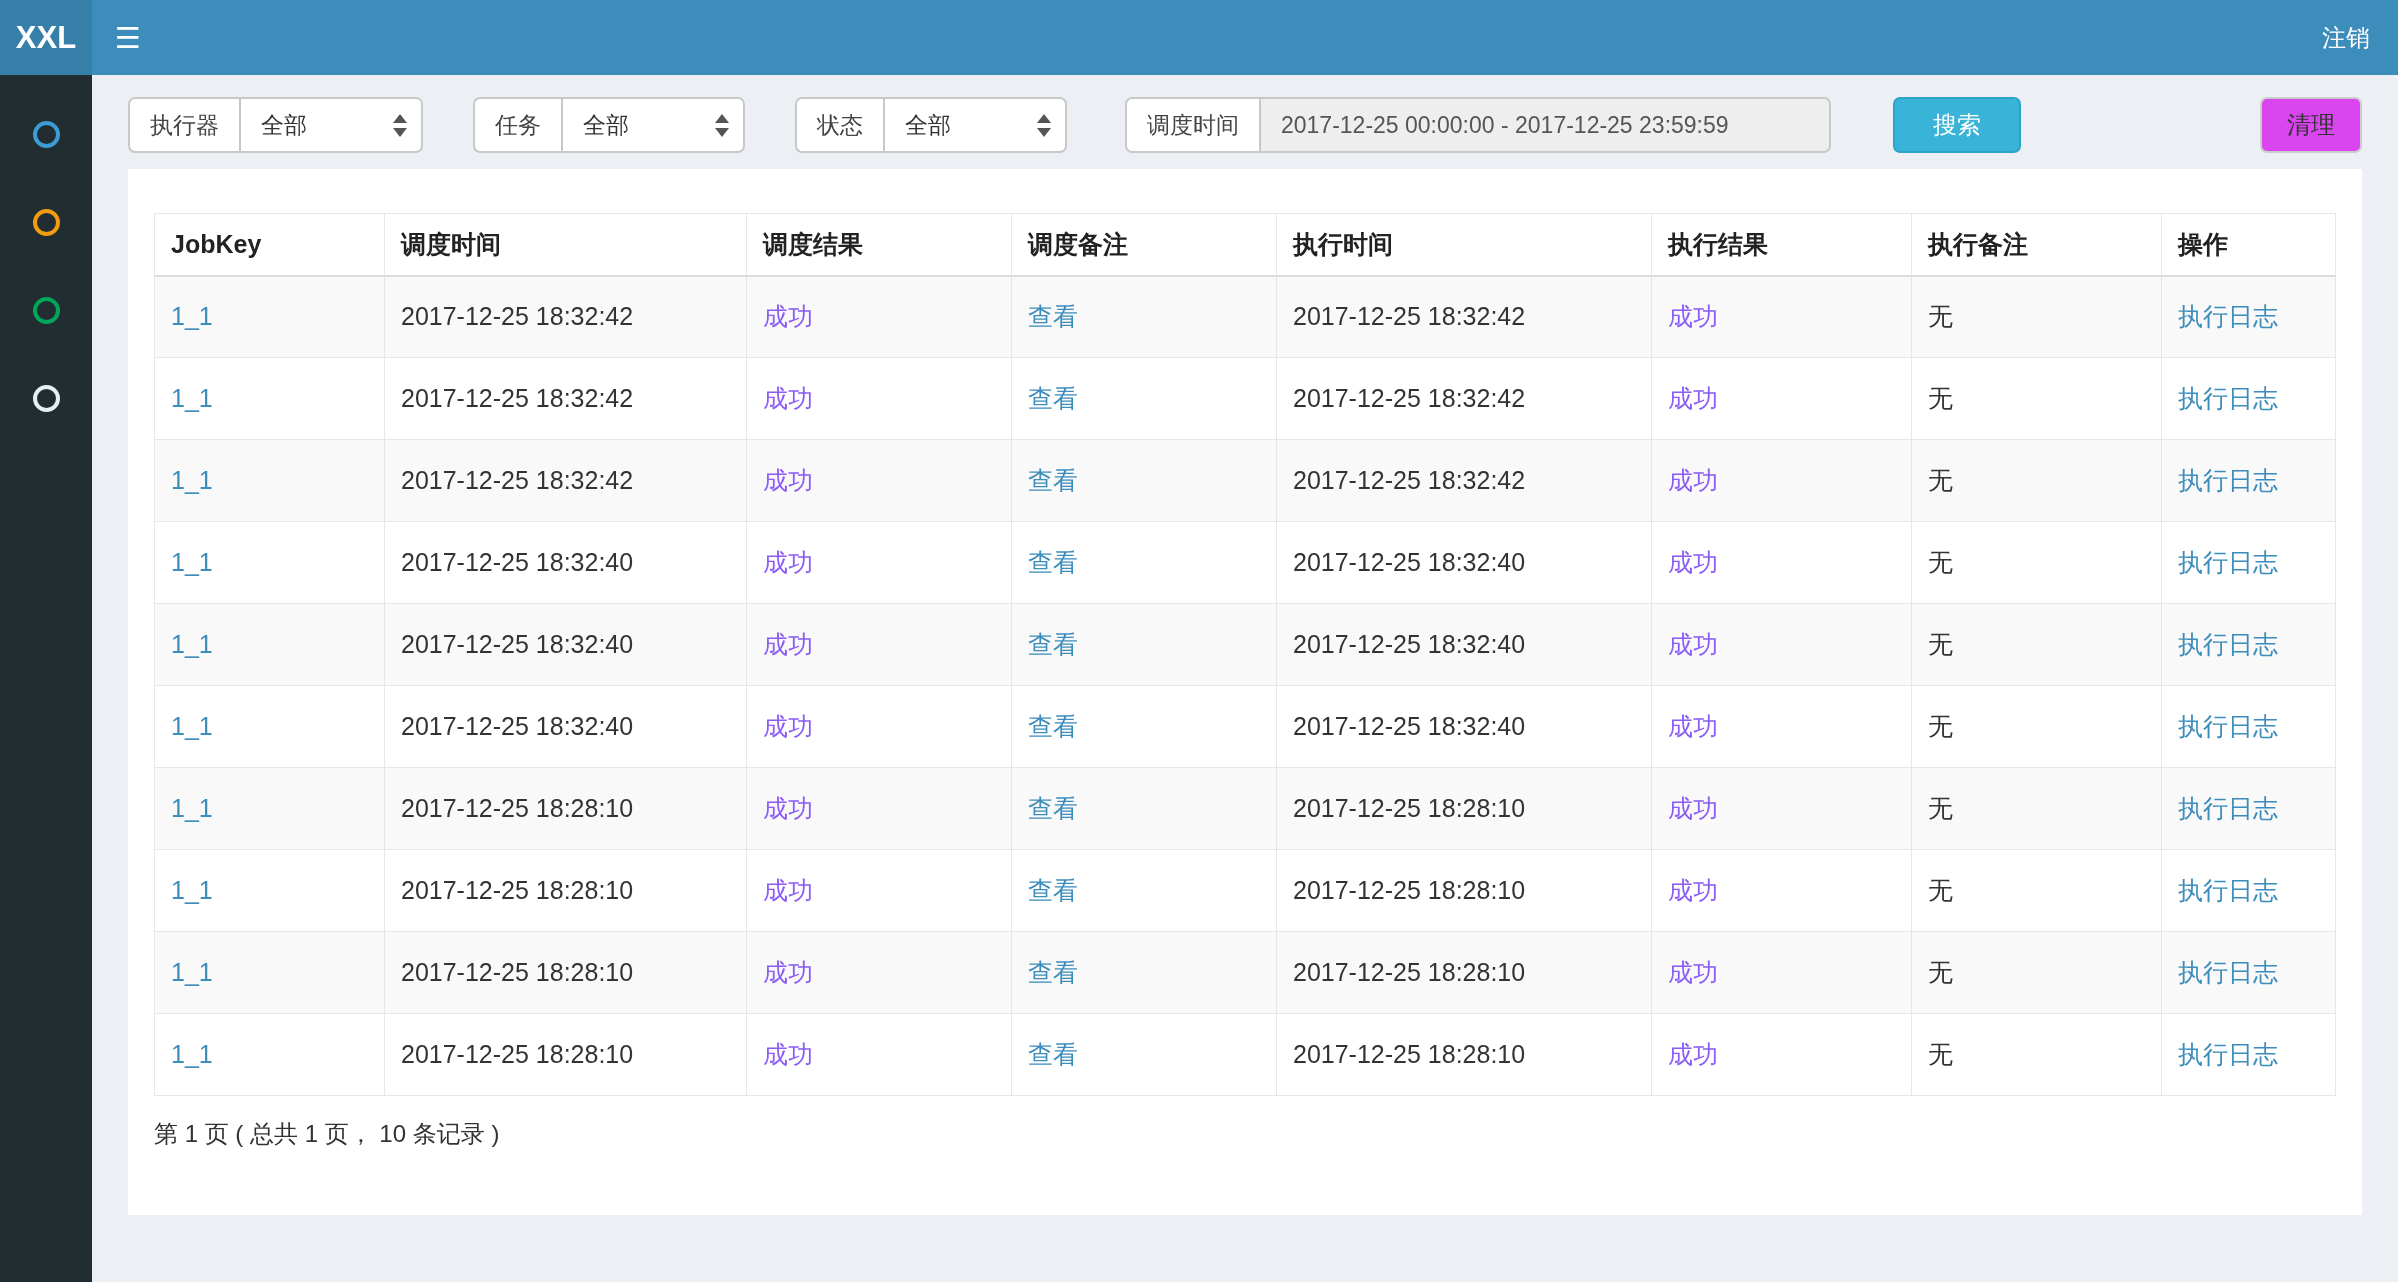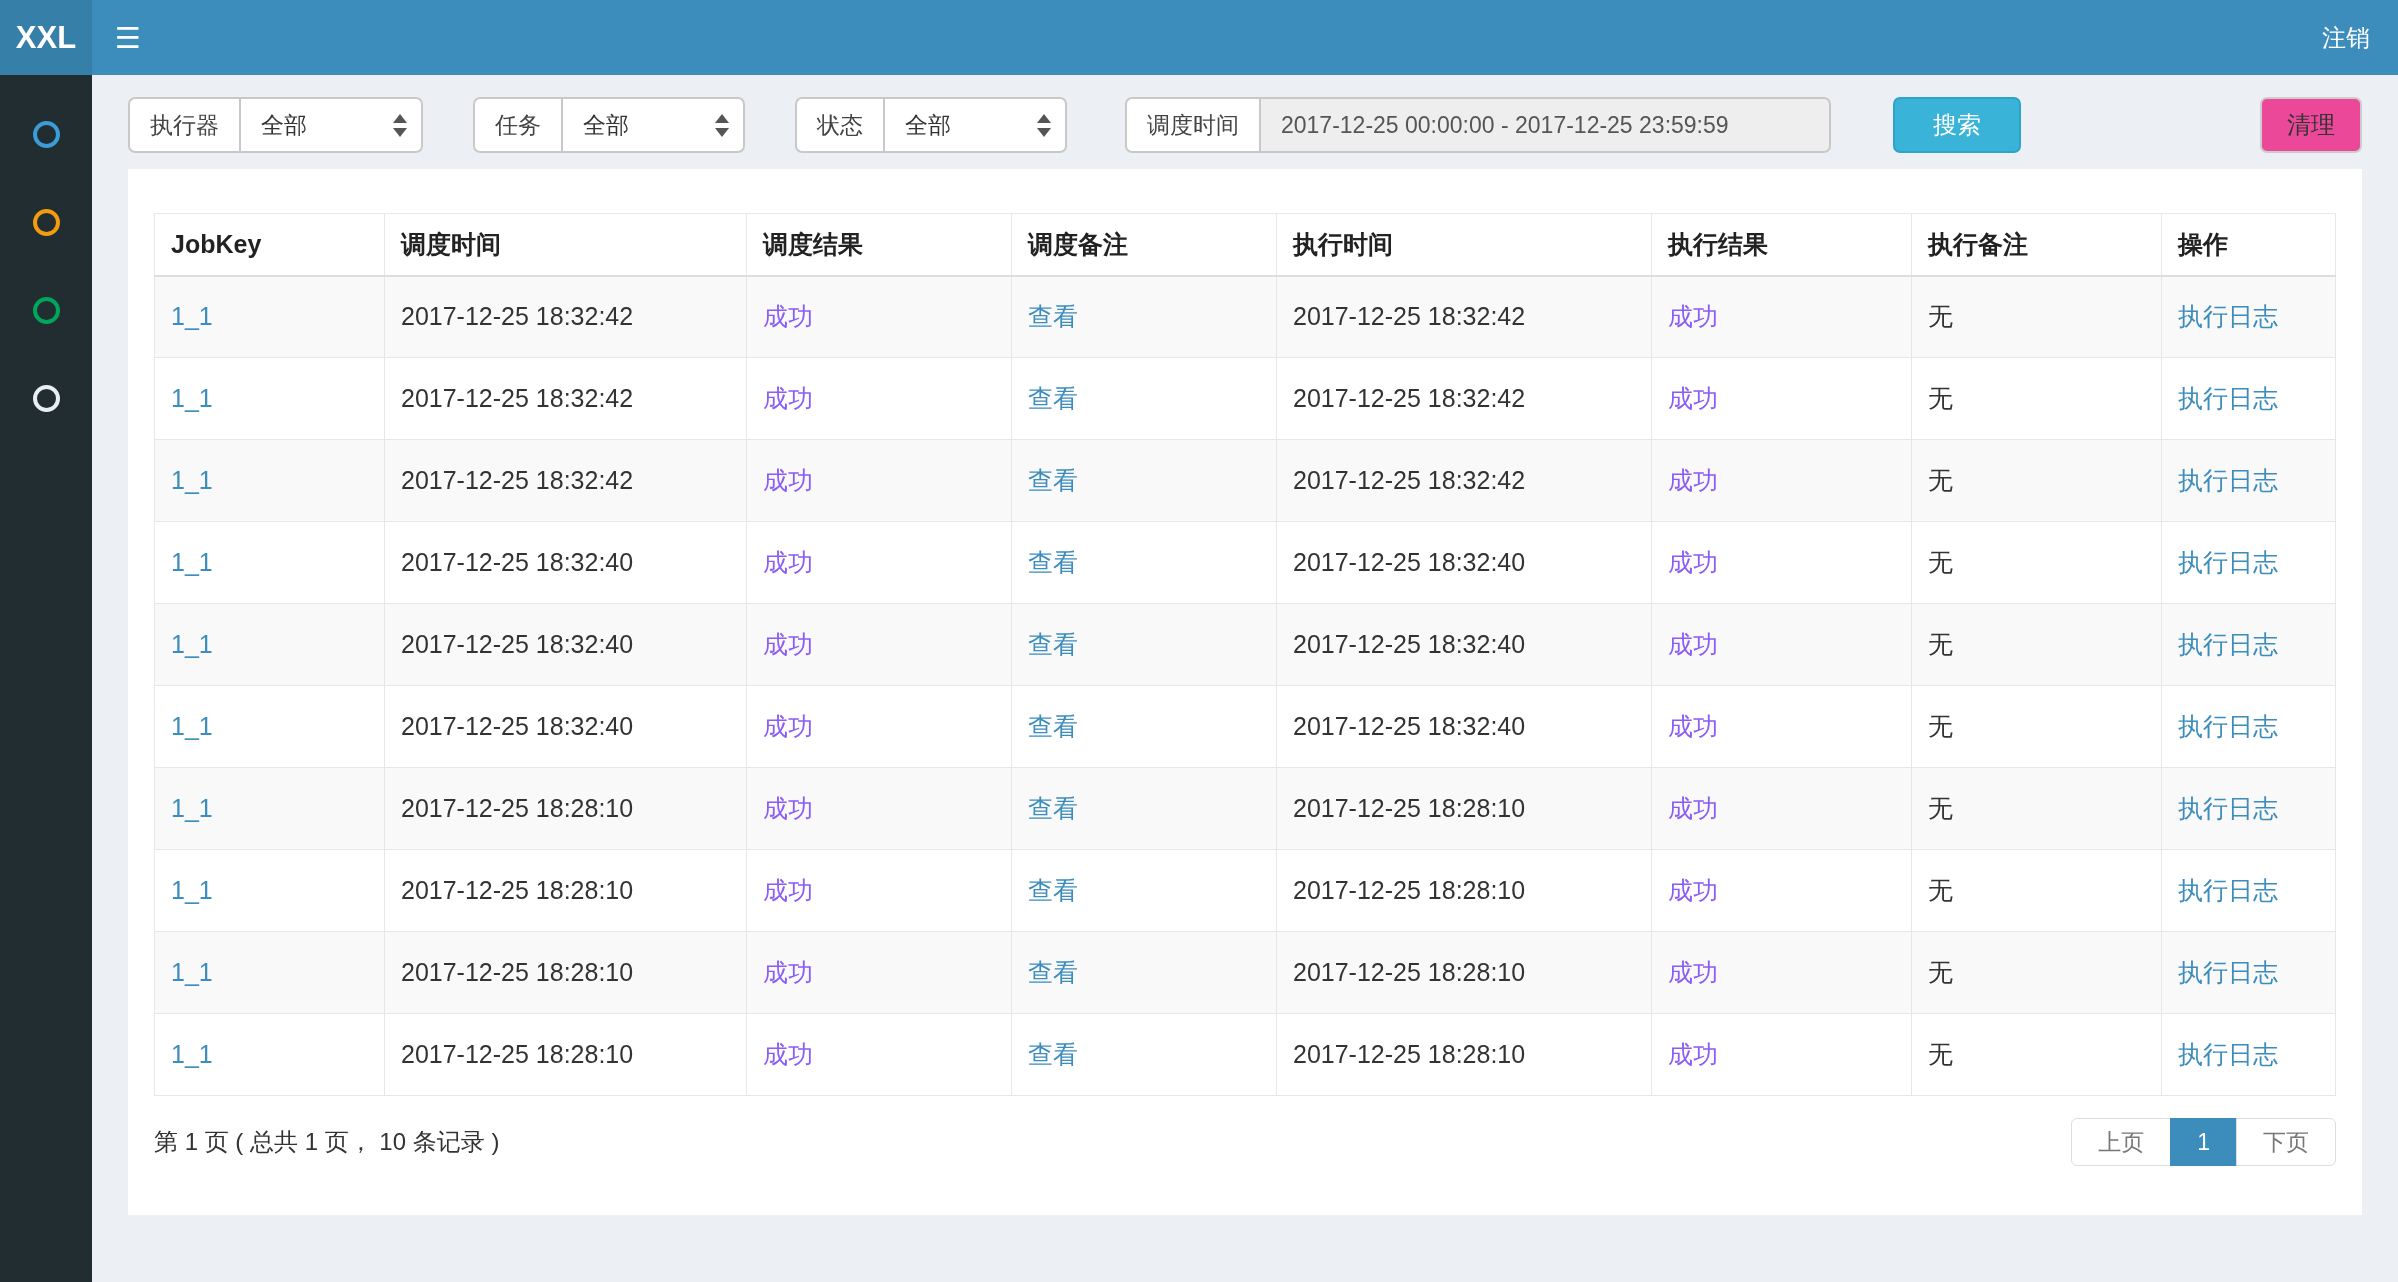--- a/index.html
+++ b/index.html
@@ -65,21 +65,21 @@
   .time-input {
     background: #eee; border: 2px solid #c8c8c8; border-radius: 0 7px 7px 0;
     color: #555; font-size: 23px; display: flex; align-items: center;
     padding: 0 20px; width: 572px; white-space: nowrap; overflow: hidden; cursor: pointer;
   }
   .btn {
     height: 56px; border-radius: 7px; font-size: 24px;
     display: flex; align-items: center; justify-content: center; cursor: pointer;
   }
   .btn-search { background: #39b3d7; border: 2px solid #2fa3c7; color: #fff; width: 128px; margin-left: 62px; }
-  .btn-clear { background: #ec4899; border: 2px solid #ccc; color: #333; width: 102px; margin-left: auto; }
+  .btn-clear { background: #d946ef; border: 2px solid #ccc; color: #333; width: 102px; margin-left: auto; }
 
   
   .box { background: #fff; margin-top: 16px; padding: 26px 26px 0 26px; min-height: 1046px; }
   .per-page { display: flex; align-items: center; font-size: 23px; color: #333; }
   .pp-select {
     height: 46px; border: 2px solid #c8c8c8; border-radius: 6px; background: #fff;
     display: flex; align-items: center; padding: 0 10px 0 16px;
     font-size: 22px; color: #333; margin: 0 14px; cursor: pointer;
   }
   .pp-select .arrows { margin-left: 12px; }
@@ -311,21 +311,16 @@
             <td><span>2017-12-25 18:28:10</span></td>
             <td><span class="ok">成功</span></td>
             <td><span>无</span></td>
             <td><span class="link">执行日志</span></td>
           </tr>
         </tbody>
     </table>
 
     <div class="table-footer">
       <span class="summary">第 1 页 ( 总共 1 页， 10 条记录 )</span>
-      <div class="pager">
-        <div class="page-btn prev">上页</div>
-        <div class="page-btn active">1</div>
-        <div class="page-btn next">下页</div>
-      </div>
     </div>
 
   </div>
 </div>
 
 </body></html>

